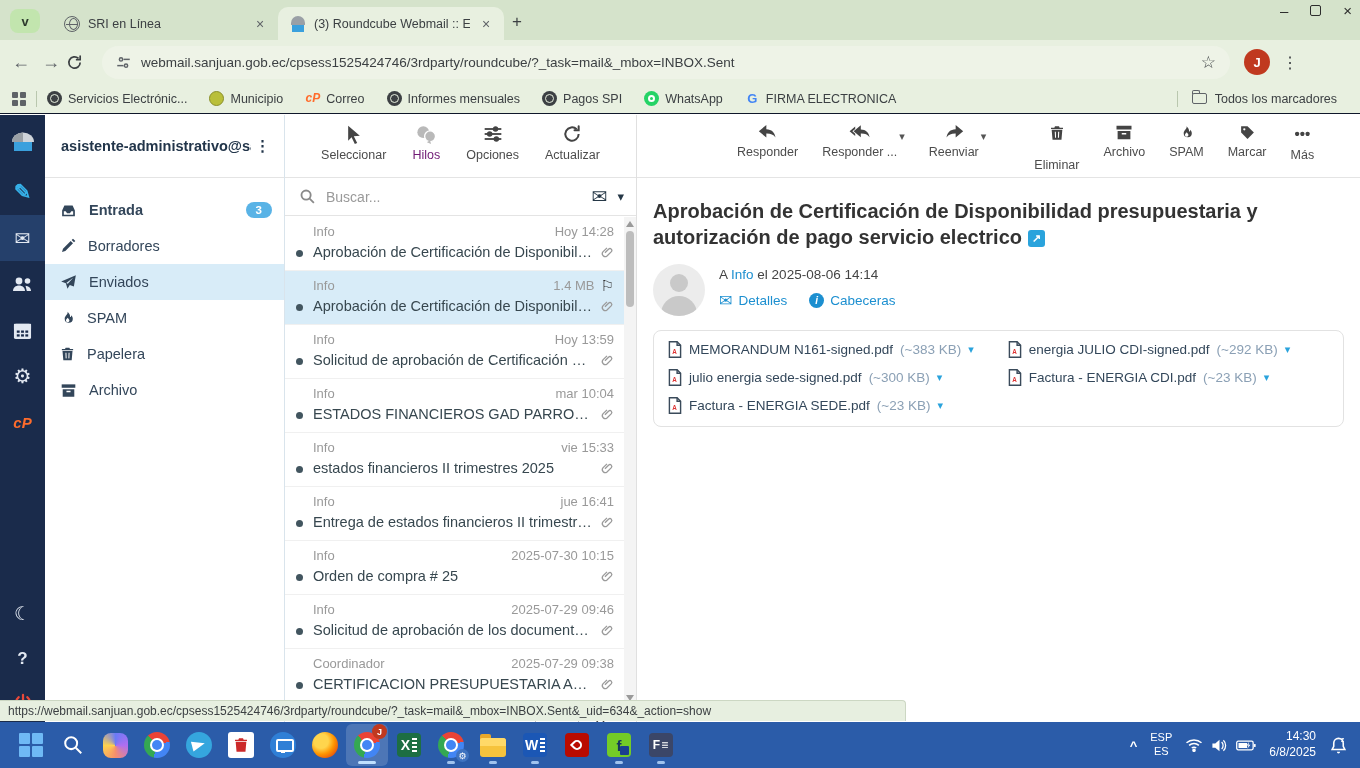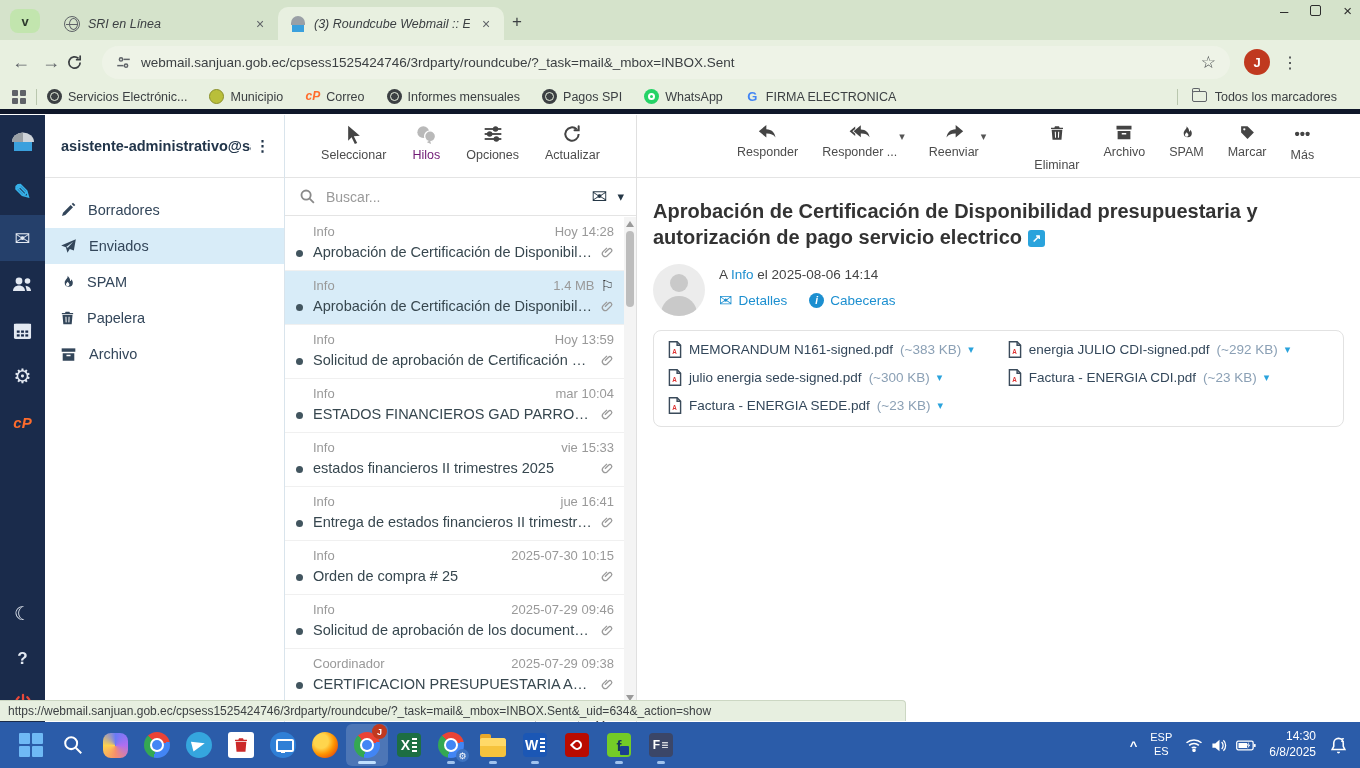--- a/index.html
+++ b/index.html
@@ -6,21 +6,21 @@
   html,body { width:1360px; height:768px; overflow:hidden; }
   body { font-family:"Liberation Sans", sans-serif; background:#fff; }
   .screen { position:relative; width:1360px; height:768px; overflow:hidden; background:#fff; }
 
   
   .tabstrip { position:absolute; top:0; left:0; right:0; height:40px; background:#d5e3cb; display:flex; align-items:flex-end; }
   .tabsearch { position:absolute; left:10px; top:9px; width:30px; height:24px; border-radius:8px; background:#c2e5ae; color:#2c3a2c; font-weight:bold; font-size:13px; display:flex; align-items:center; justify-content:center; cursor:pointer; }
   .tab { position:relative; display:flex; align-items:center; gap:8px; height:33px; padding:0 10px 0 12px; width:226px; font-size:12.5px; color:#3c4043; }
   .tab.first { margin-left:52px; }
   .tab.active { background:#e8f0e0; border-radius:10px 10px 0 0; }
-  .tab .title { flex:1; white-space:nowrap; overflow:hidden;font-style:italic; }
+  .tab .title { flex:1; white-space:nowrap; overflow:hidden; }
   .tab .x { color:#5f6368; font-size:14px; width:16px; text-align:center; cursor:pointer; }
   .favicon { width:16px; height:16px; flex:none; position:relative; }
   .fav-globe { border-radius:50%; border:1.5px solid #5f6368; }
   .fav-globe::before { content:""; position:absolute; left:50%; top:1px; bottom:1px; width:7px; margin-left:-3.5px; border:1px solid #5f6368; border-radius:50%; }
   .fav-globe::after { content:""; position:absolute; top:50%; left:1px; right:1px; height:0; border-top:1px solid #5f6368; }
   .fav-rc .cube { position:absolute; left:2px; bottom:0; width:12px; height:8px; background:#3aa0dd; }
   .fav-rc .dome { position:absolute; left:1px; top:0; width:14px; height:9px; background:#9aa0a6; border-radius:8px 8px 0 0; }
   .newtab { margin:0 0 8px 8px; font-size:17px; color:#3c4043; cursor:pointer; }
   .wincontrols { position:absolute; right:8px; top:2px; display:flex; gap:22px; align-items:center; color:#2d2d2d; font-size:15px; }
   .wc-max { width:11px; height:11px; border:1.5px solid #2d2d2d; border-radius:2px; }
@@ -28,21 +28,21 @@
 
   .chrometoolbar { position:absolute; top:40px; left:0; right:0; height:44px; background:#e8f0e0; display:flex; align-items:center; }
   .navbtn { font-size:18px; color:#5f6368; width:30px; text-align:center; cursor:pointer; }
   .navbtn.dark { color:#3c4043; }
   .urlpill { position:relative; margin-left:6px; width:1128px; height:33px; background:#eef3e7; border-radius:17px; display:flex; align-items:center; padding:0 14px; gap:10px; }
   .urltext { font-size:13.5px; color:#3c4043; white-space:nowrap; overflow:hidden; flex:1; }
   .star { font-size:17px; color:#44484b; cursor:pointer; }
   .avatar-chip { width:26px; height:26px; border-radius:50%; background:#c0391f; color:#fff; font-size:13px; font-weight:bold; display:flex; align-items:center; justify-content:center; margin-left:14px; cursor:pointer; }
   .kebab { font-size:16px; color:#3c4043; margin:0 10px 0 12px; cursor:pointer; }
 
-  .bookmarksbar { position:absolute; top:84px; left:0; right:0; height:30px; background:#e8f0e0; border-bottom:5px solid #0f172a; display:flex; align-items:center; font-size:12.5px; color:#3c4043; }
+  .bookmarksbar { position:absolute; top:84px; left:0; right:0; height:30px; background:#e8f0e0; border-bottom:1px solid #0f172a; display:flex; align-items:center; font-size:12.5px; color:#3c4043; }
   .appsgrid { width:14px; height:14px; margin:0 10px 0 12px; display:grid; grid-template-columns:6px 6px; grid-template-rows:6px 6px; gap:2px; cursor:pointer; }
   .appsgrid i { background:#5f6368; border-radius:1px; }
   .bm-sep { width:1px; height:16px; background:#b9c7ae; margin-right:10px; }
   .bookmark { display:flex; align-items:center; gap:6px; margin-right:22px; cursor:pointer; white-space:nowrap; }
   .bmi { width:15px; height:15px; border-radius:3px; flex:none; position:relative; }
   .bmi-globe { border-radius:50%; background:#3c4043; }
   .bmi-globe::before { content:""; position:absolute; inset:3px; border:1px solid #e8f0e0; border-radius:50%; }
   .bmi-muni { background:#b9bf3a; border-radius:50%; border:1px solid #8a8f2a; }
   .bmi-cp { background:transparent; color:#ff6c2c; font-weight:bold; font-style:italic; font-size:12px; line-height:15px; text-align:center; }
   .bmi-wa { border-radius:50%; background:#25d366; }
@@ -329,20 +329,27 @@
           </svg>
       </div>
     </div>
 
     <div class="folders">
       <div class="acct">
         <span class="name">asistente-administrativo@sa...</span>
         <span class="kb">⋮</span>
       </div>
       <div style="height:14px"></div>
+      <div class="fitem bold">
+        <svg class="ic" width="17" height="15" viewBox="0 0 24 20" fill="#33465a">
+            <path d="M3 10l3.2-7h11.6L21 10v8H3zm2.4 1L8 11l2 3h4l2-3 2.6 0V16H5.4z" fill-rule="evenodd"></path>
+          </svg>
+        <span class="lbl">Entrada</span>
+        <span class="badge">3</span>
+      </div>
       <div class="fitem">
         <svg class="ic" width="16" height="16" viewBox="0 0 24 24" fill="#33465a">
             <path d="M3 21l1.5-5L16 4.5 19.5 8 8 19.5zM17.5 3l2-2L23 4.5l-2 2z"></path>
           </svg>
         <span class="lbl">Borradores</span>
       </div>
       <div class="fitem sel">
         <svg class="ic" width="17" height="16" viewBox="0 0 24 24" fill="#33465a">
             <path d="M23 2L1 11.2l7 2.6L10.5 22l3.4-5.4 6.1 2.2zM8.6 13.4L19 5.5l-8 9z"></path>
           </svg>

